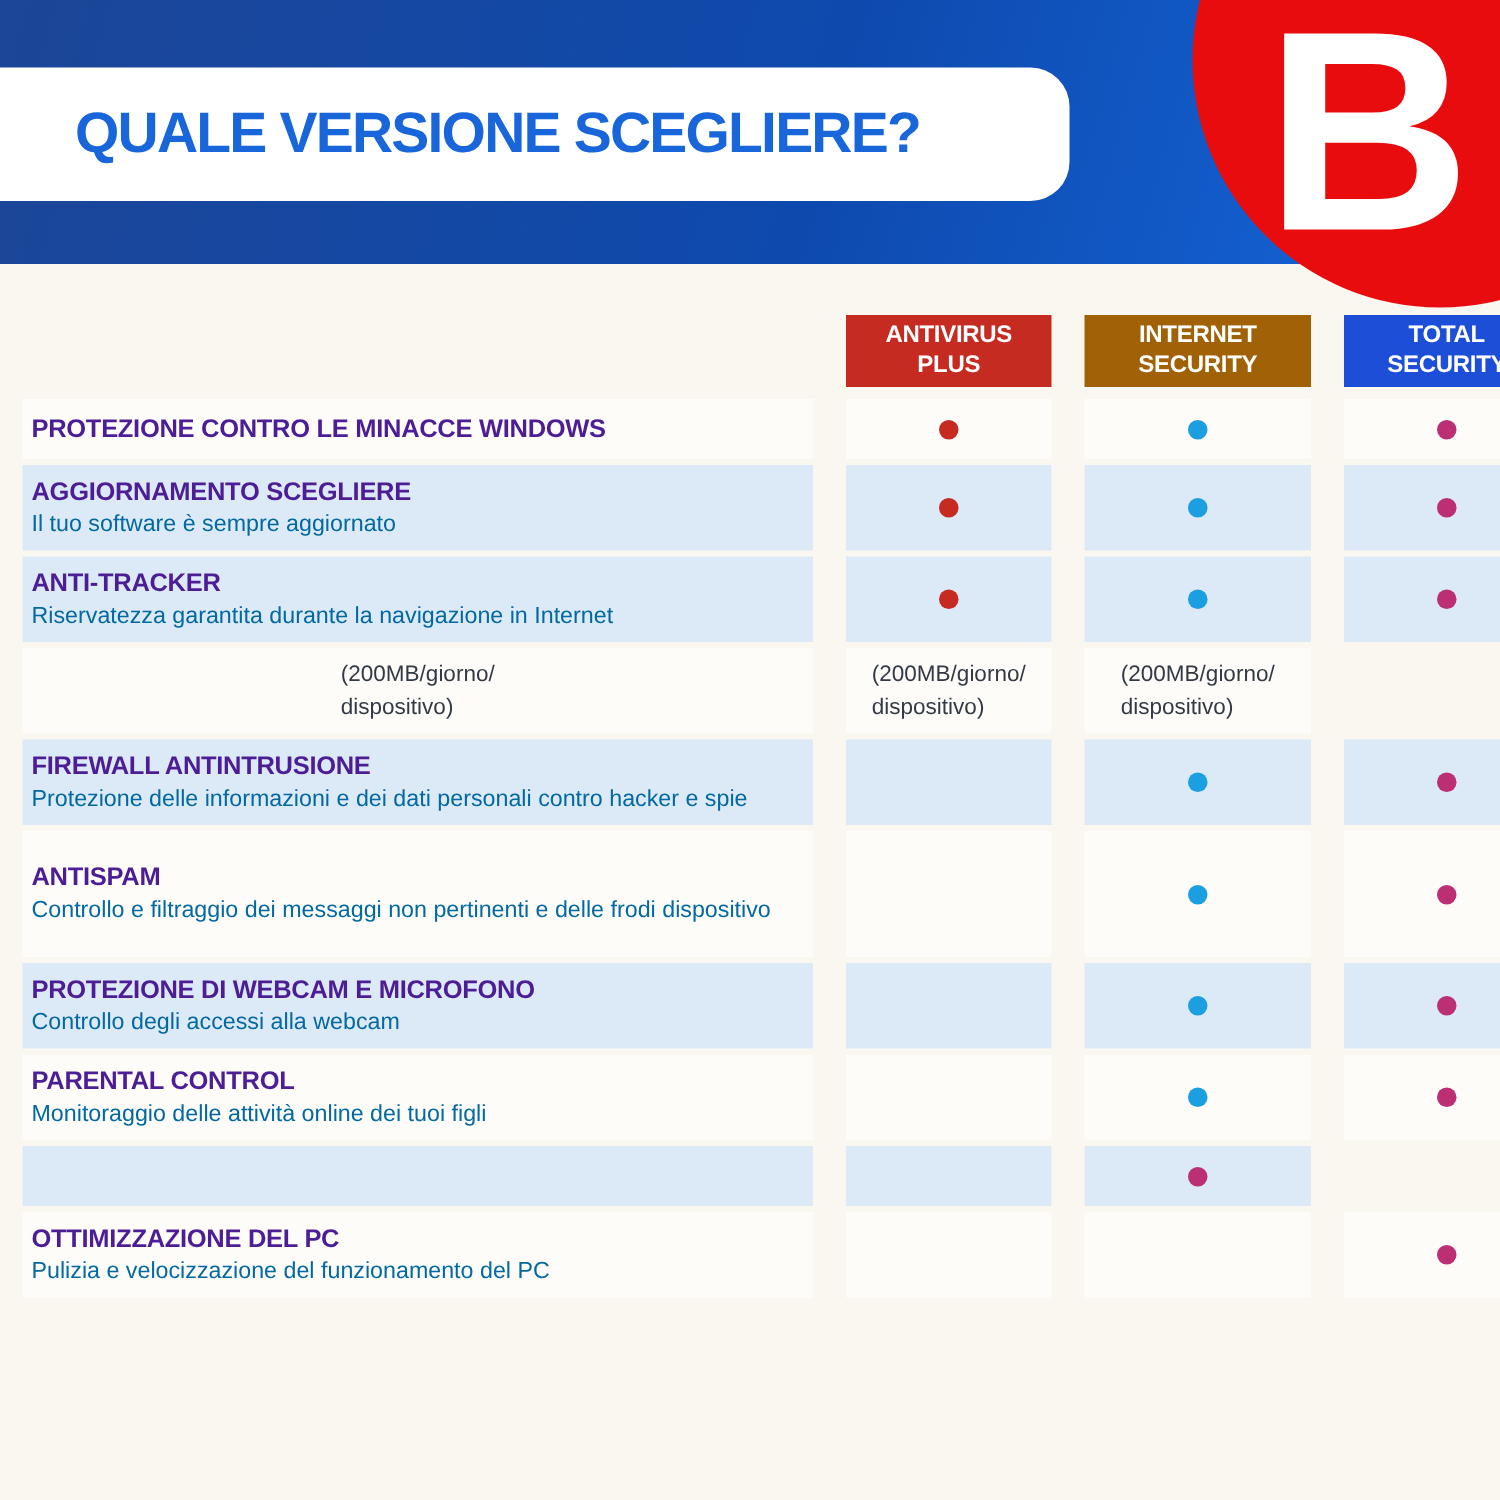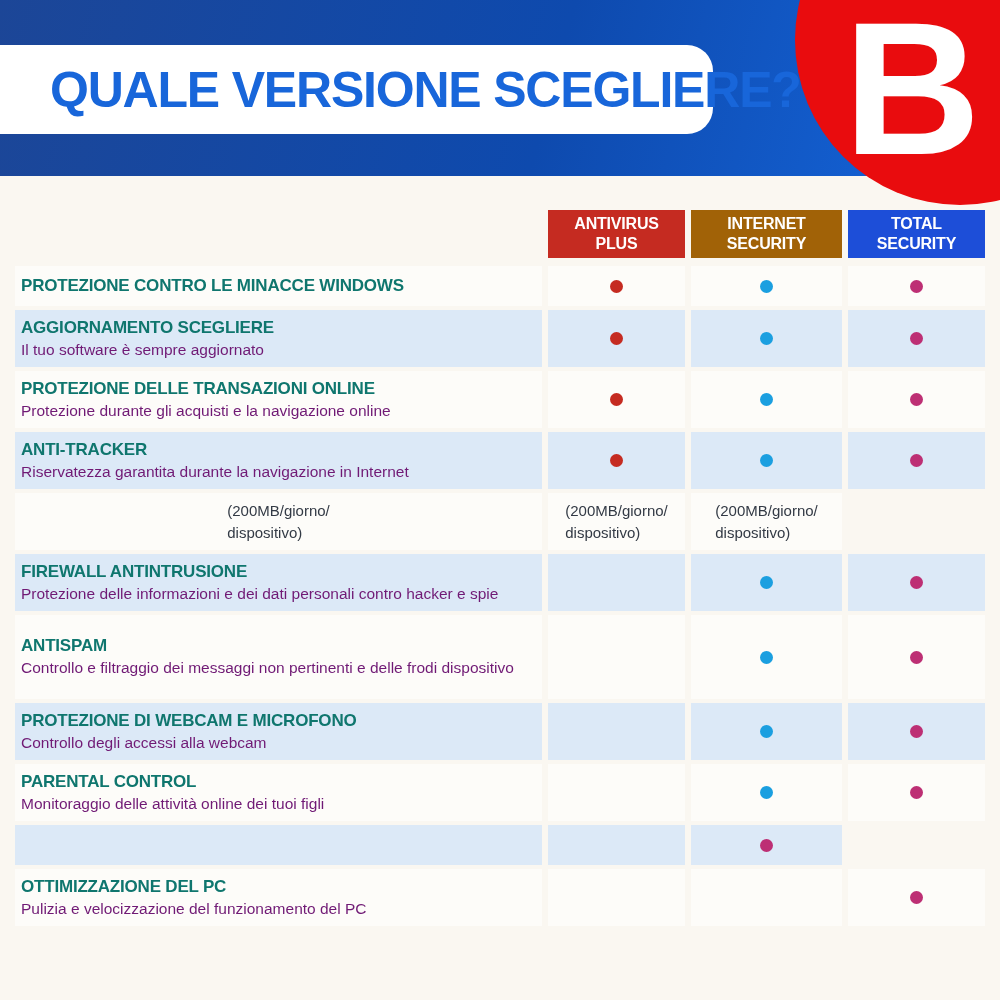--- a/index.html
+++ b/index.html
@@ -15,63 +15,63 @@
     background:linear-gradient(105deg, #1c4697 0%, #0e4aae 55%, #1566dc 100%);
     z-index:0;
   }
   .heading-pill {
     position:absolute; left:0; top:45px; width:713px; height:89px;
     background:#ffffff; border-radius:0 26px 26px 0;
     display:flex; align-items:center;
   }
   .heading-pill h1 {
     margin:0; padding-left:50px;
-    font-size:50px; font-weight:bold; letter-spacing:-1.2px;
+    font-size:38px; font-weight:bold; letter-spacing:-1.2px;
     color:#1866da; white-space:nowrap;
   }
 
   
   .logo-circle {
     position:absolute; left:795px; top:-125px; width:330px; height:330px;
     border-radius:50%; background:#e90c0e; z-index:2;
     display:flex; align-items:center; justify-content:center;
   }
   .logo-b {
     color:#ffffff; font-weight:bold; font-size:190px; line-height:1;
     transform:translate(-48px, 48px);
   }
 
   
   .table { position:absolute; left:15px; top:210px; width:970px; z-index:1; }
   .grid-row {
-    display:grid; grid-template-columns:527px 137px 151px 137px; column-gap:6px;
+    display:grid; grid-template-columns:527px 137px 151px 137px; column-gap:22px;
   }
   .header-row { height:48px; margin-bottom:8px; }
   .col-header {
     display:flex; align-items:center; justify-content:center;
     color:#ffffff; font-weight:bold; font-size:16px; line-height:1.22;
     text-align:center; white-space:pre-line; letter-spacing:-0.2px;
   }
   .rows { display:flex; flex-direction:column; gap:4px; }
   .row.alt  > div { background:#dce9f7; }
   .row.plain> div { background:#fdfcf9; }
   .h-s  { min-height:40px; }
   .h-m  { min-height:57px; }
   .h-xl { min-height:84px; }
 
   .feature-cell {
     display:flex; flex-direction:column; justify-content:center;
     padding:6px 10px 6px 6px; box-sizing:border-box;
   }
   .feature-title {
-    font-size:17px; font-weight:bold; color:#0f766e;
+    font-size:17px; font-weight:bold; color:#4c1d95;
     letter-spacing:-0.2px; line-height:1.25;
   }
   .feature-sub {
-    font-size:15.5px; color:#701a75; line-height:1.32; margin-top:2px;
+    font-size:15.5px; color:#0369a1; line-height:1.32; margin-top:2px;
   }
   .feature-sub:empty { display:none; }
 
   .value-cell {
     display:flex; align-items:center; justify-content:center;
     text-align:left;
   }
   .dot { width:13px; height:13px; border-radius:50%; display:block; }
   .val-text {
     font-size:15px; color:#333a45; white-space:pre-line; line-height:1.45;
@@ -131,35 +131,20 @@
             <span class="dot" style="background: rgb(197, 43, 33);"></span>
           </div>
         <div class="value-cell">
             <span class="dot" style="background: rgb(27, 159, 224);"></span>
           </div>
         <div class="value-cell">
             <span class="dot" style="background: rgb(189, 47, 116);"></span>
           </div>
       </div>
 
-      <div class="grid-row row plain h-m">
-        <div class="feature-cell">
-          <div class="feature-title">PROTEZIONE DELLE TRANSAZIONI ONLINE</div>
-          <div class="feature-sub">Protezione durante gli acquisti e la navigazione online</div>
-        </div>
-        <div class="value-cell">
-            <span class="dot" style="background: rgb(197, 43, 33);"></span>
-          </div>
-        <div class="value-cell">
-            <span class="dot" style="background: rgb(27, 159, 224);"></span>
-          </div>
-        <div class="value-cell">
-            <span class="dot" style="background: rgb(189, 47, 116);"></span>
-          </div>
-      </div>
 
       <div class="grid-row row alt h-m">
         <div class="feature-cell">
           <div class="feature-title">ANTI-TRACKER</div>
           <div class="feature-sub">Riservatezza garantita durante la navigazione in Internet</div>
         </div>
         <div class="value-cell">
             <span class="dot" style="background: rgb(197, 43, 33);"></span>
           </div>
         <div class="value-cell">

